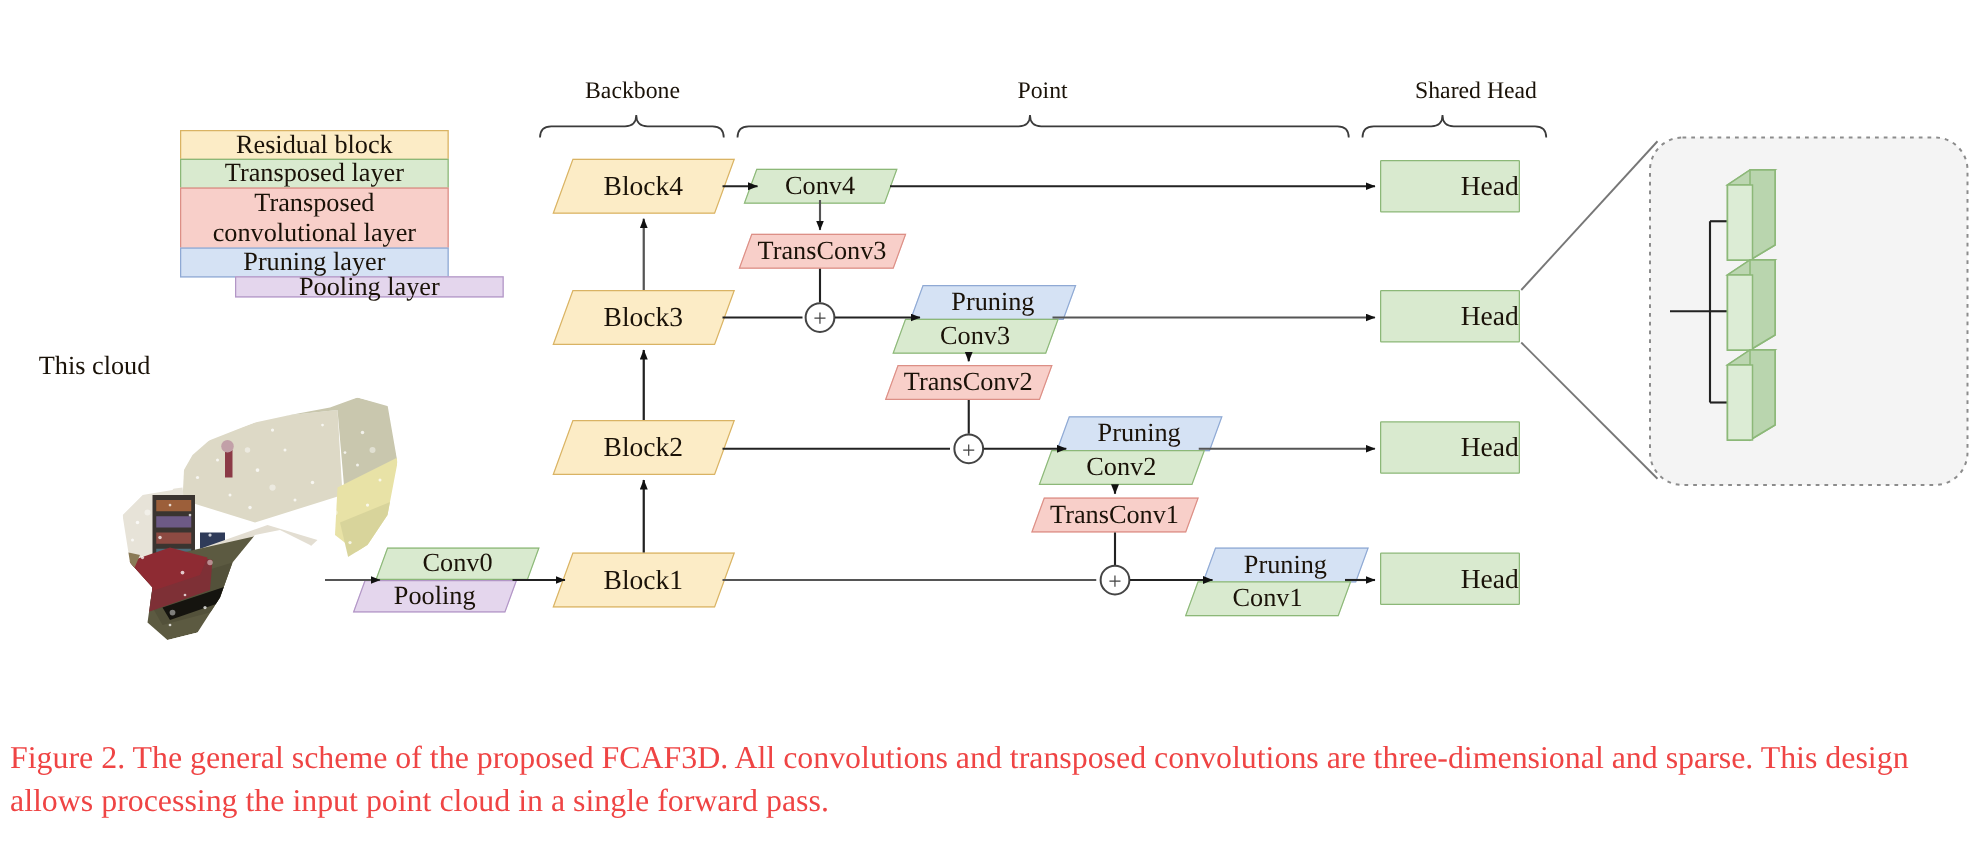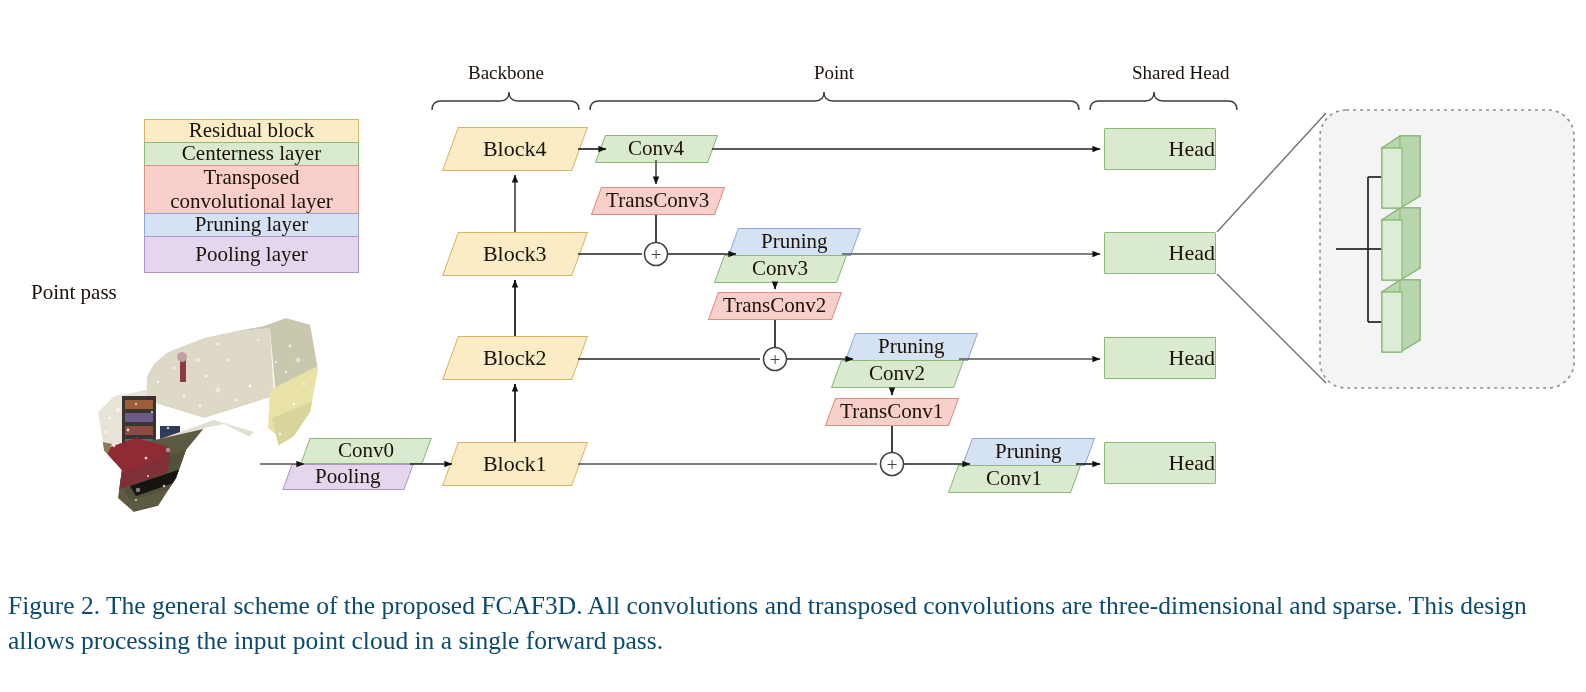--- a/index.html
+++ b/index.html
@@ -10,57 +10,57 @@
   .node{position:absolute;box-sizing:border-box;display:flex;align-items:center;
         justify-content:center;text-align:center;line-height:1.12;}
   .para{transform:skewX(-20deg);}
   .para > span{display:block;transform:skewX(20deg);}
   .yellow{background:#fcecc6;border:1.3px solid #d9b364;}
   .green{background:#d9eacf;border:1.3px solid #8cb878;}
   .pink{background:#f8cfc9;border:1.3px solid #dc8f86;}
   .blue{background:#d5e2f4;border:1.3px solid #8fa9d4;}
   .purple{background:#e4d6ed;border:1.3px solid #b296c6;}
   .lbl{position:absolute;white-space:nowrap;}
-  .legend{position:absolute;left:98px;top:119px;width:215px;padding-left:46px;}
+  .legend{position:absolute;left:98px;top:104px;width:215px;padding-left:46px;}
   .legend .row{box-sizing:border-box;width:100%;display:flex;align-items:center;
         justify-content:center;text-align:center;line-height:1.14;}
   .capt{position:absolute;left:8px;top:588px;width:1560px;font-size:25.5px;
-        line-height:1.38;color:#0c4a6e;}
+        line-height:1.38;color:#ef4444;}
   .sect{position:absolute;font-size:19px;white-space:nowrap;}
   .pc{position:absolute;}
   .headbox{border-radius:1px;justify-content:flex-end;}
 </style>
 </head>
 <body>
 
 <div class="fig">
 
   <div class="legend">
     <div class="row yellow" style="height:24px;font-size:21px;">
       <span>Residual block</span>
     </div>
     <div class="row green" style="height:24px;font-size:21px;margin-top:-1px;">
-      <span>Centerness layer</span>
+      <span>Transposed layer</span>
     </div>
     <div class="row pink" style="height:49px;font-size:21px;margin-top:-1px;">
       <span>Transposed convolutional layer</span>
     </div>
     <div class="row blue" style="height:24px;font-size:21px;margin-top:-1px;font-family:Liberation Serif, serif;">
       <span>Pruning layer</span>
     </div>
-    <div class="row purple" style="height:37px;font-size:21px;margin-top:-1px;">
+    <div class="row purple" style="height:17px;font-size:21px;margin-top:-1px;margin-left:44px;">
       <span>Pooling layer</span>
     </div>
   </div>
 
   <div class="sect" style="left:468px;top:62px;">Backbone</div>
   <div class="sect" style="left:814px;top:62px;">Point</div>
   <div class="sect" style="left:1132px;top:62px;">Shared Head</div>
 
-  <div class="lbl" style="left:31px;top:280px;font-size:21px;">Point pass</div>
+  <div class="lbl" style="left:31px;top:280px;font-size:21px;">This cloud</div>
   <div class="pc" style="left:18px;top:300px;width:310px;height:215px;">
     <svg viewBox="0 0 310 215" width="310" height="215" style="display:block;">
       <defs>
         <radialGradient id="spk" cx="50%" cy="50%" r="50%">
           <stop offset="0%" stop-color="#ffffff" stop-opacity=".95"></stop>
           <stop offset="100%" stop-color="#ffffff" stop-opacity="0"></stop>
         </radialGradient>
         <clipPath id="pcclip">
           <path d="M104,170 L86,150 L80,112 L96,96 L120,92 L136,64 L152,50 L186,38 L214,32 L246,26 L268,18 L292,24 L300,70 L292,112 L276,136 L250,152 L230,136 L206,124 L186,128 L168,150 L158,178 L140,206 L116,212 L100,198 Z"></path>
         </clipPath>

